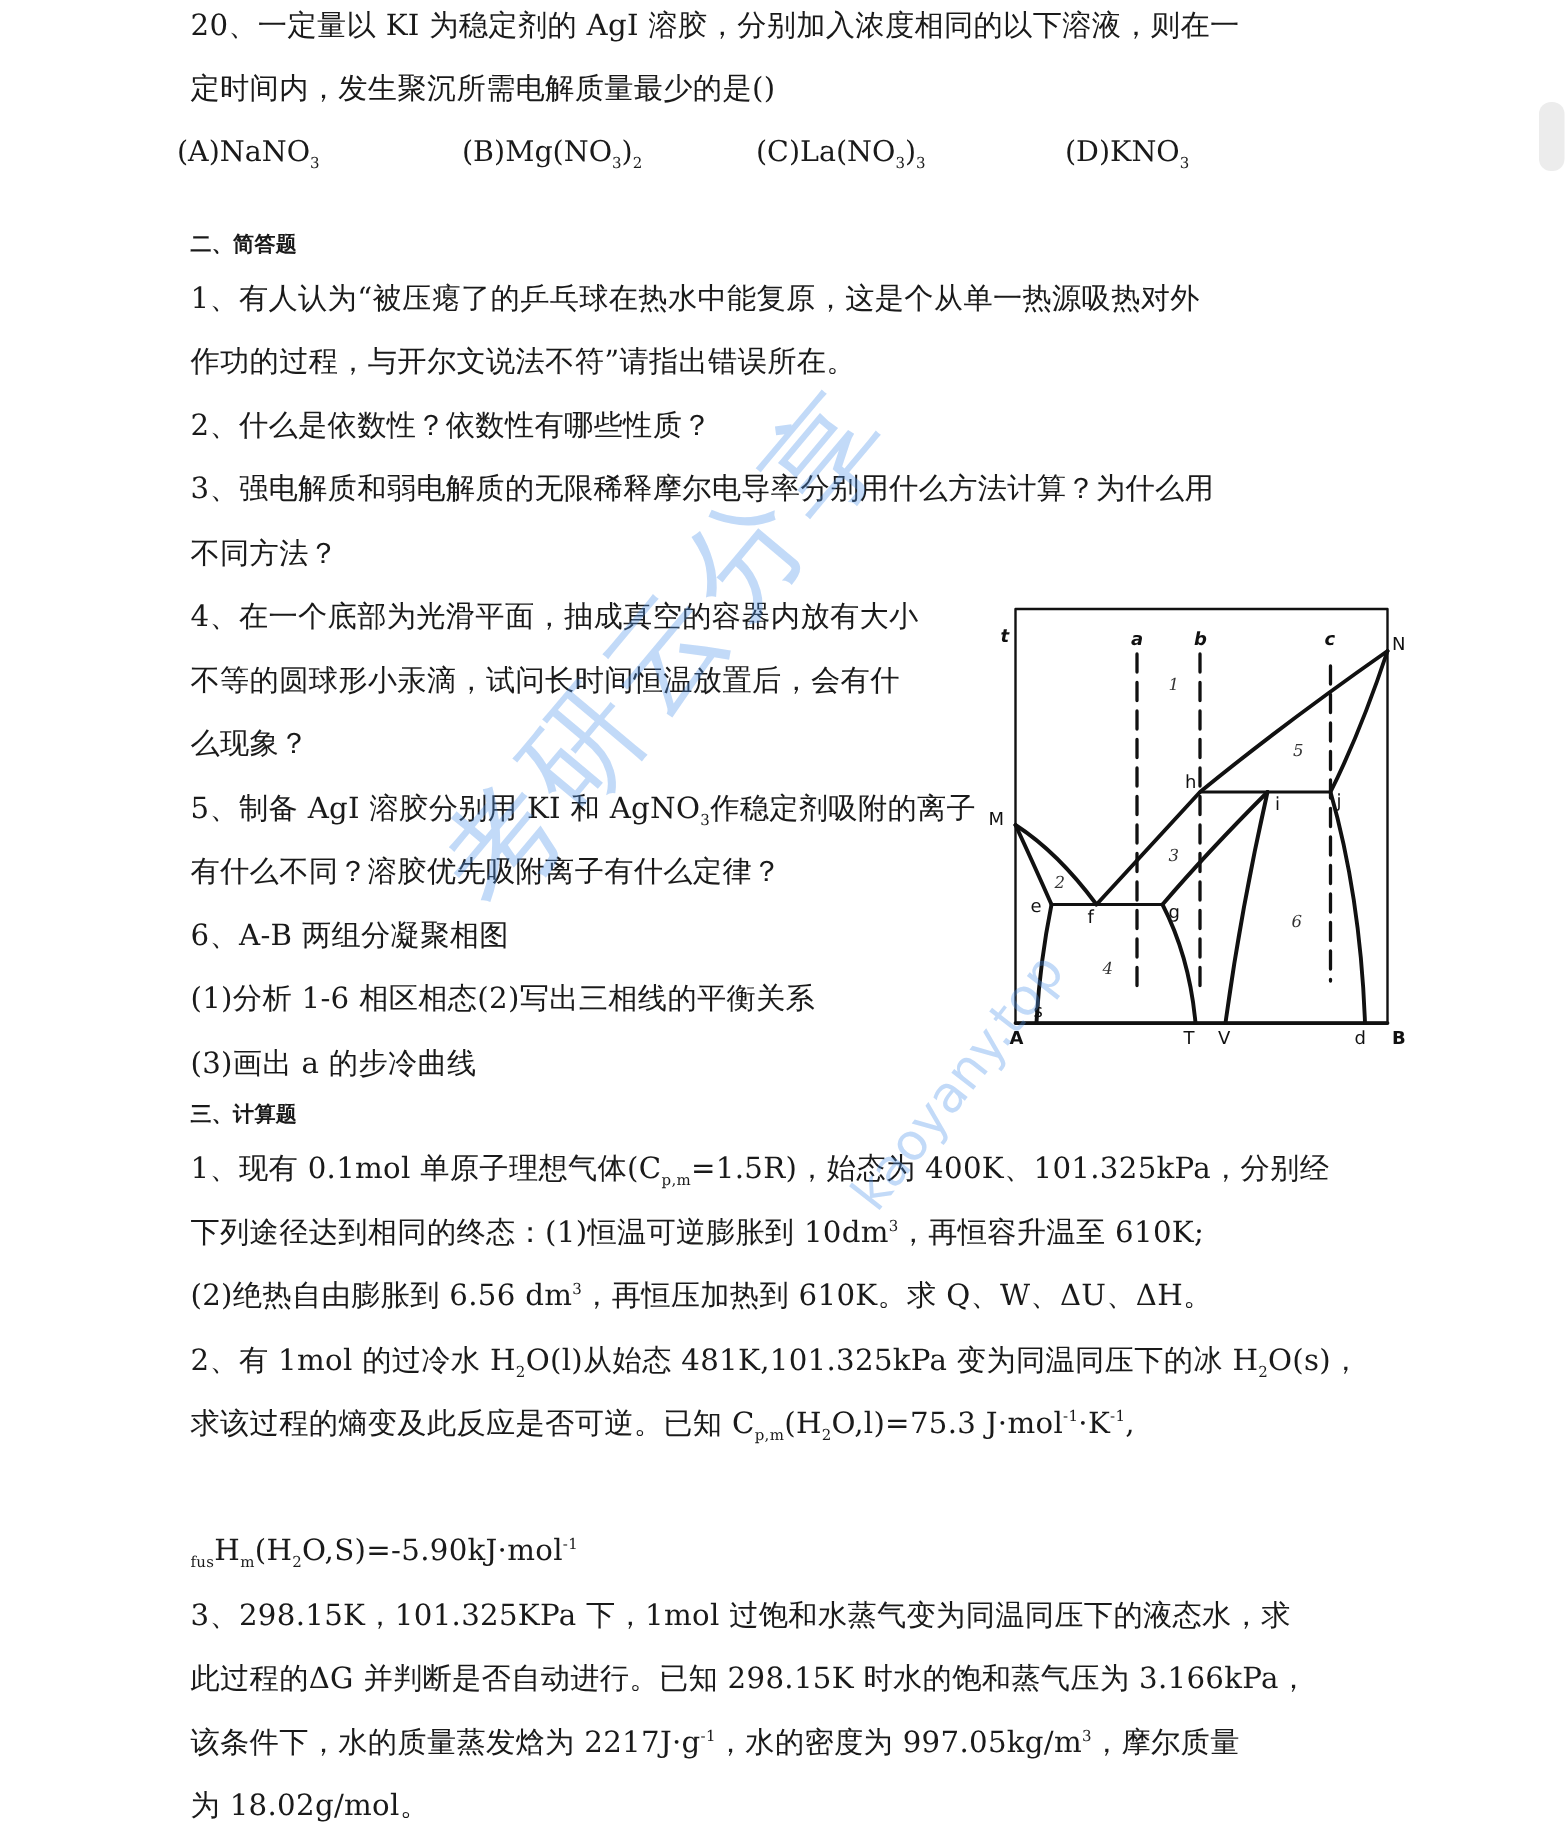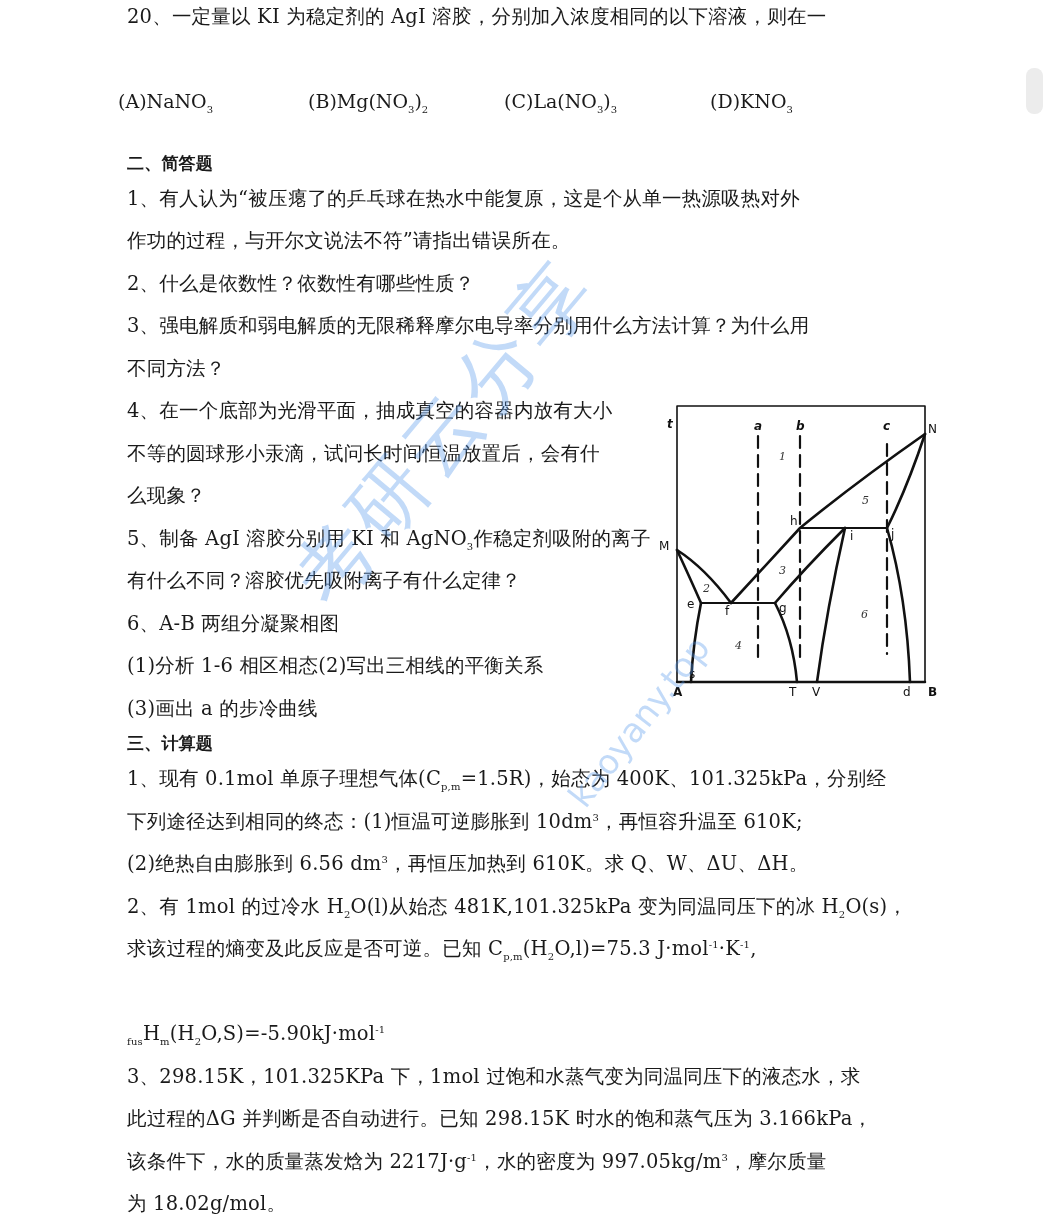--- a/index.html
+++ b/index.html
@@ -7,40 +7,41 @@
       width: 1043px; height: 1230px; position: relative; overflow: hidden;
       font-family: "DejaVu Serif", "Liberation Serif", serif;
       color: #1a1a1a;
     }
     .page { position: absolute; left: 0; top: 0; width: 1043px; height: 1230px; }
     .line {
       position: absolute; left: 127px;
       font-size: 19.5px; line-height: 26px; white-space: nowrap;
       letter-spacing: 0.2px;
     }
-    .heading { font-weight: bold; font-family: Liberation Sans, sans-serif; font-size: 17px; }
+    .heading { font-weight: bold; font-family: Liberation Mono, monospace; font-size: 14px; }
     .opts { position: absolute; top: 88px; font-size: 19px; line-height: 26px; white-space: nowrap; }
     sub, sup { font-size: 10px; line-height: 0; }
     .scrollbar {
       position: absolute; left: 1026px; top: 68px; width: 17px; height: 46px;
       background: #ececec; border-radius: 8px;
     }
     .diagram { position: absolute; left: 655px; top: 398px; width: 290px; height: 302px; }
     .watermark {
       position: absolute; pointer-events: none;
       color: rgba(80,150,235,0.35);
       font-family: "DejaVu Serif", serif;
     }
   </style>
 </head>
 <body>
 
 <div class="page">
 
   <div class="line" style="top:4px">20、一定量以 KI 为稳定剂的 AgI 溶胶，分别加入浓度相同的以下溶液，则在一</div>
+  <div class="line" style="top:46px">定时间内，发生聚沉所需电解质量最少的是()</div>
   <div class="opts" style="left:118px"><span>(A)</span><span>NaNO</span><sub>3</sub></div>
   <div class="opts" style="left:308px"><span>(B)</span><span>Mg(NO</span><sub>3</sub><span>)</span><sub>2</sub></div>
   <div class="opts" style="left:504px"><span>(C)</span><span>La(NO</span><sub>3</sub><span>)</span><sub>3</sub></div>
   <div class="opts" style="left:710px"><span>(D)</span><span>KNO</span><sub>3</sub></div>
 
   <div class="line heading" style="top:151px">二、简答题</div>
   <div class="line" style="top:186px">1、有人认为“被压瘪了的乒乓球在热水中能复原，这是个从单一热源吸热对外</div>
   <div class="line" style="top:228px">作功的过程，与开尔文说法不符”请指出错误所在。</div>
   <div class="line" style="top:271px">2、什么是依数性？依数性有哪些性质？</div>
   <div class="line" style="top:313px">3、强电解质和弱电解质的无限稀释摩尔电导率分别用什么方法计算？为什么用</div>

